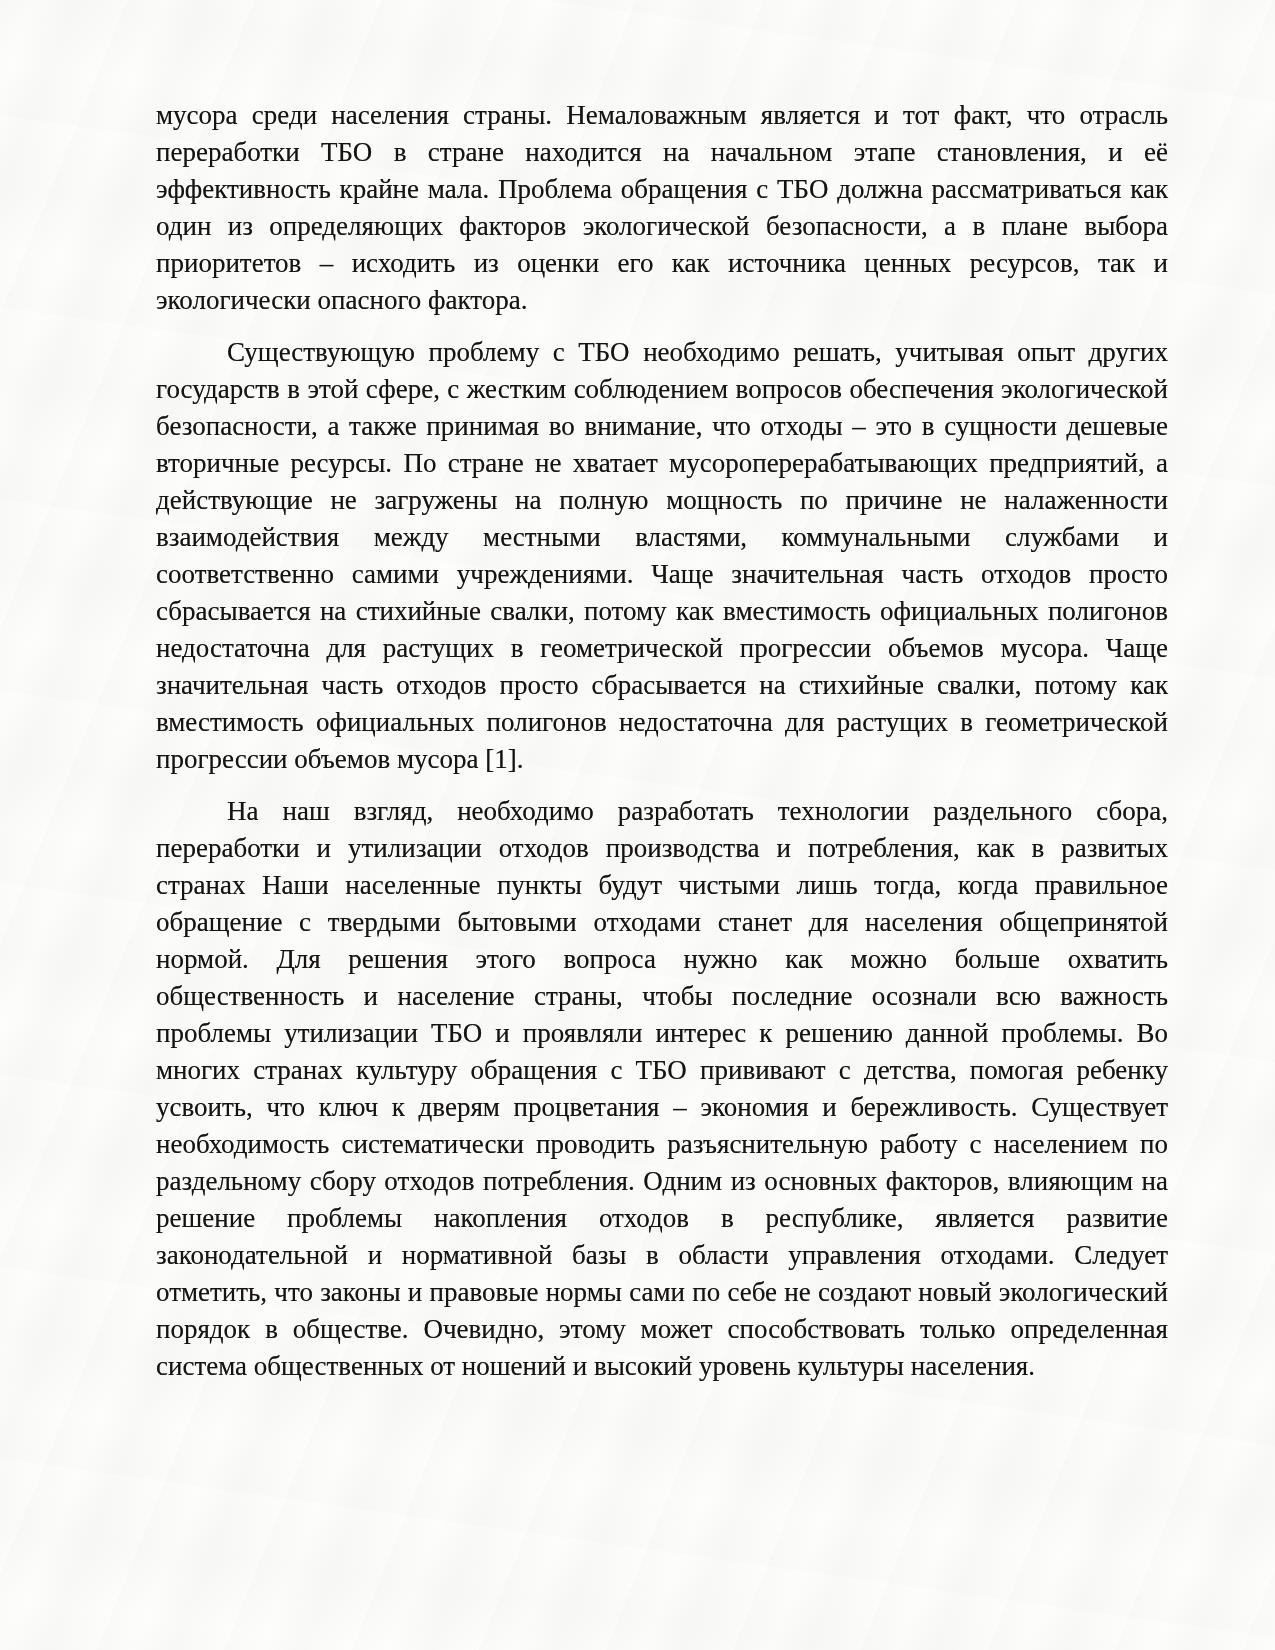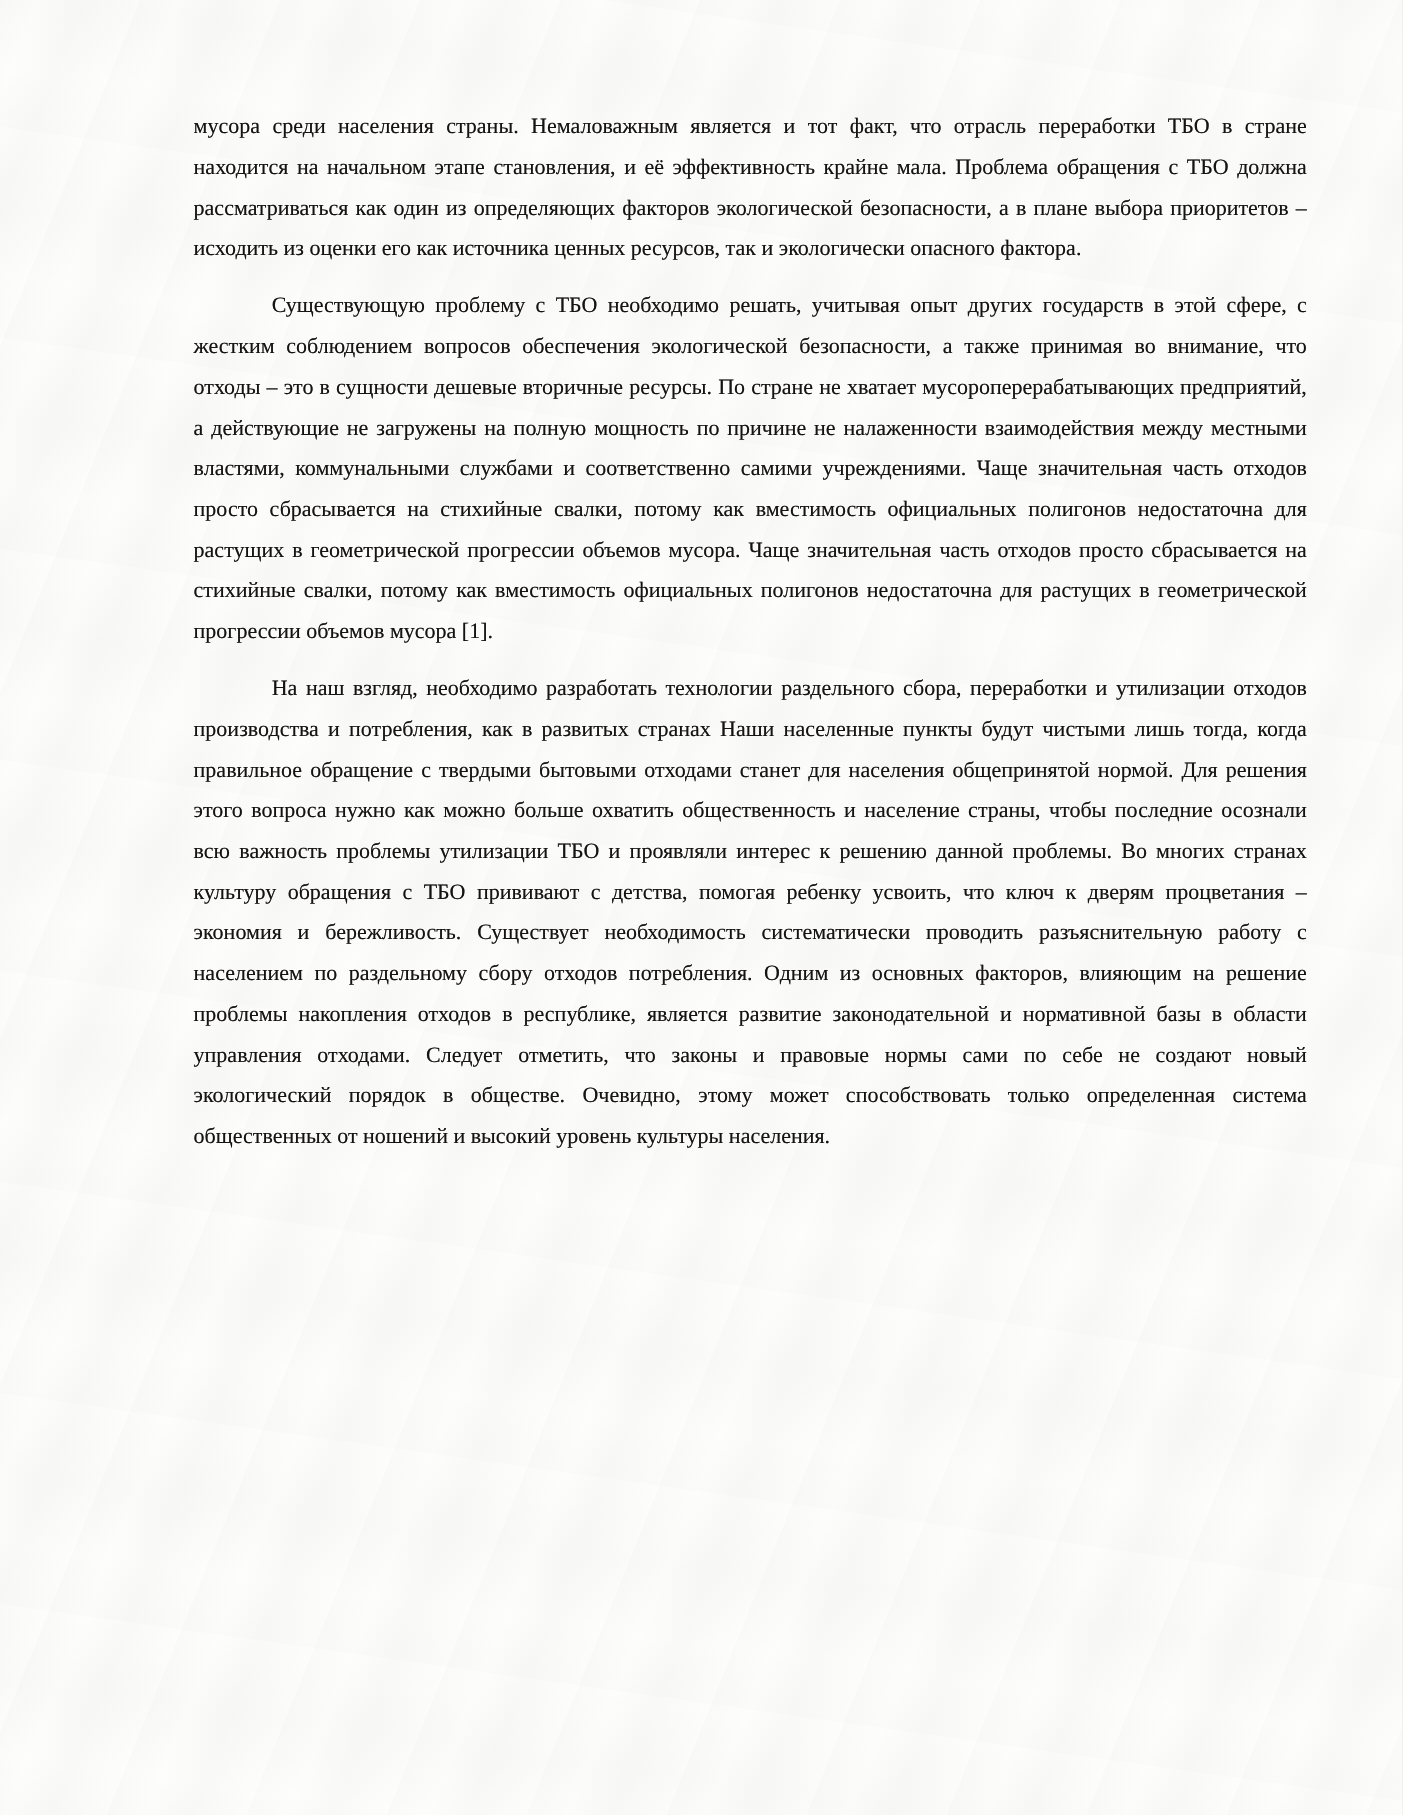--- a/index.html
+++ b/index.html
@@ -19,25 +19,25 @@
         rgba(120,120,118,0.025) 0px, rgba(120,120,118,0.0) 34px,
         rgba(120,120,118,0.03) 70px, rgba(120,120,118,0.0) 118px),
       repeating-linear-gradient(8deg,
         rgba(140,140,135,0.018) 0px, rgba(140,140,135,0.0) 55px,
         rgba(140,140,135,0.022) 120px, rgba(140,140,135,0.0) 190px);
     overflow: hidden;
     font-family: "Liberation Serif", "DejaVu Serif", serif;
   }
   .text-block {
     position: absolute;
-    left: 176px;
+    left: 156px;
     top: 97px;
     width: 1012px;
     color: #161413;
-    font-size: 20px;
+    font-size: 27px;
     line-height: 37px;
     text-align: justify;
     text-justify: inter-word;
     hyphens: none;
     
     text-shadow: 0 0 0.6px rgba(20,18,16,0.55);
   }
   .para {
     margin: 0 0 15px 0;
     text-indent: 71px;

